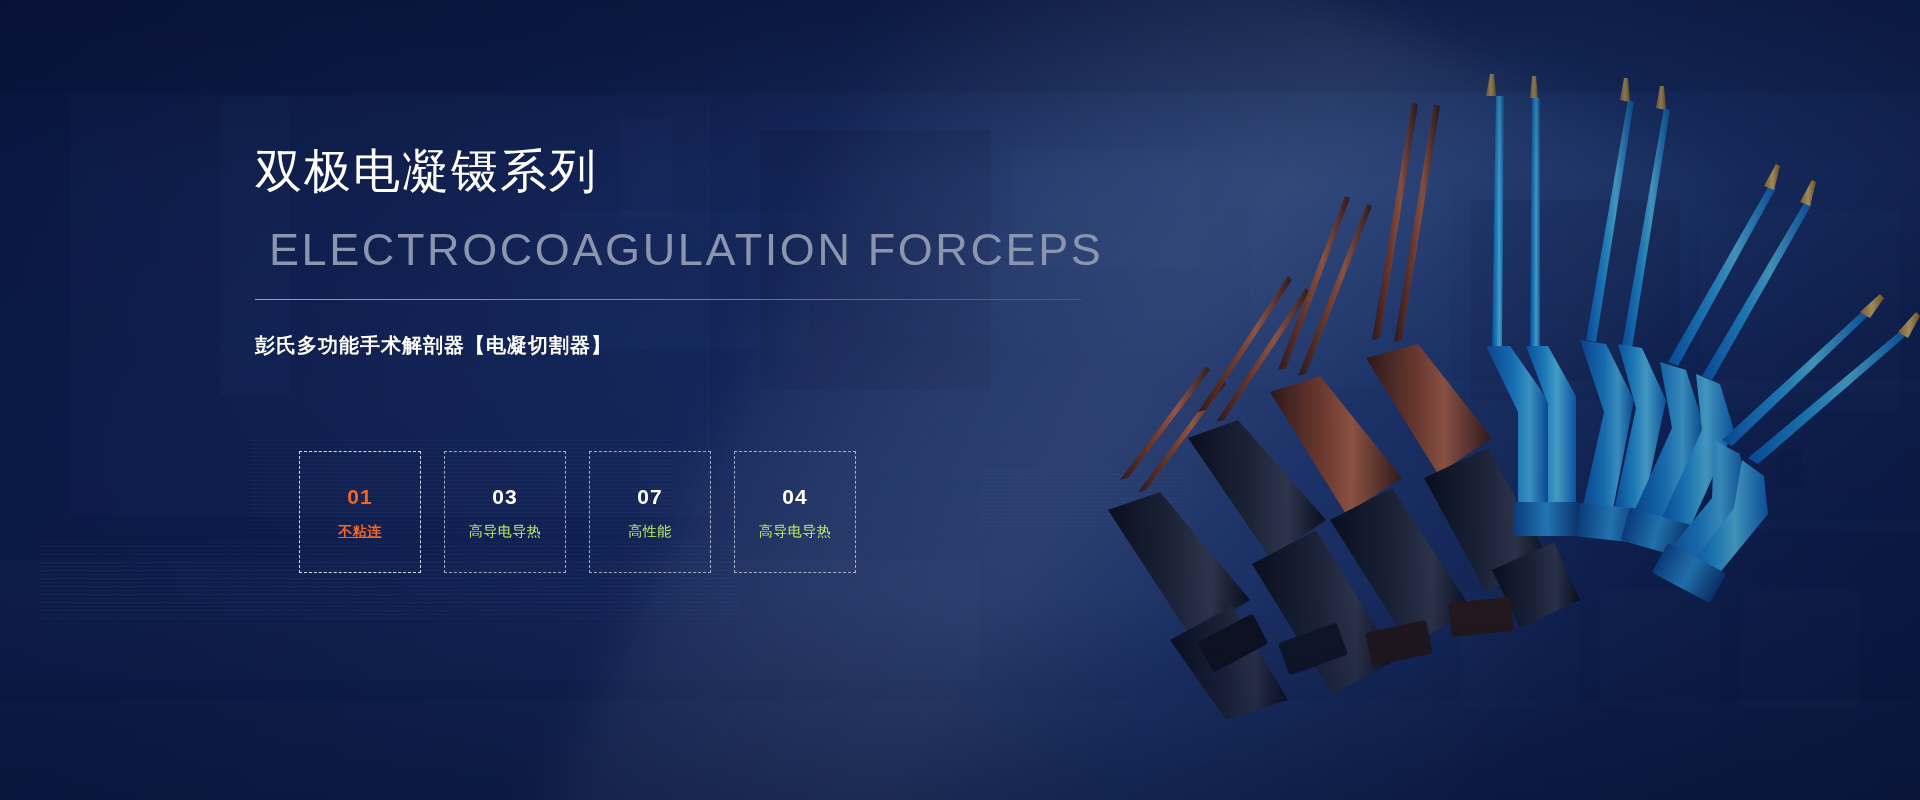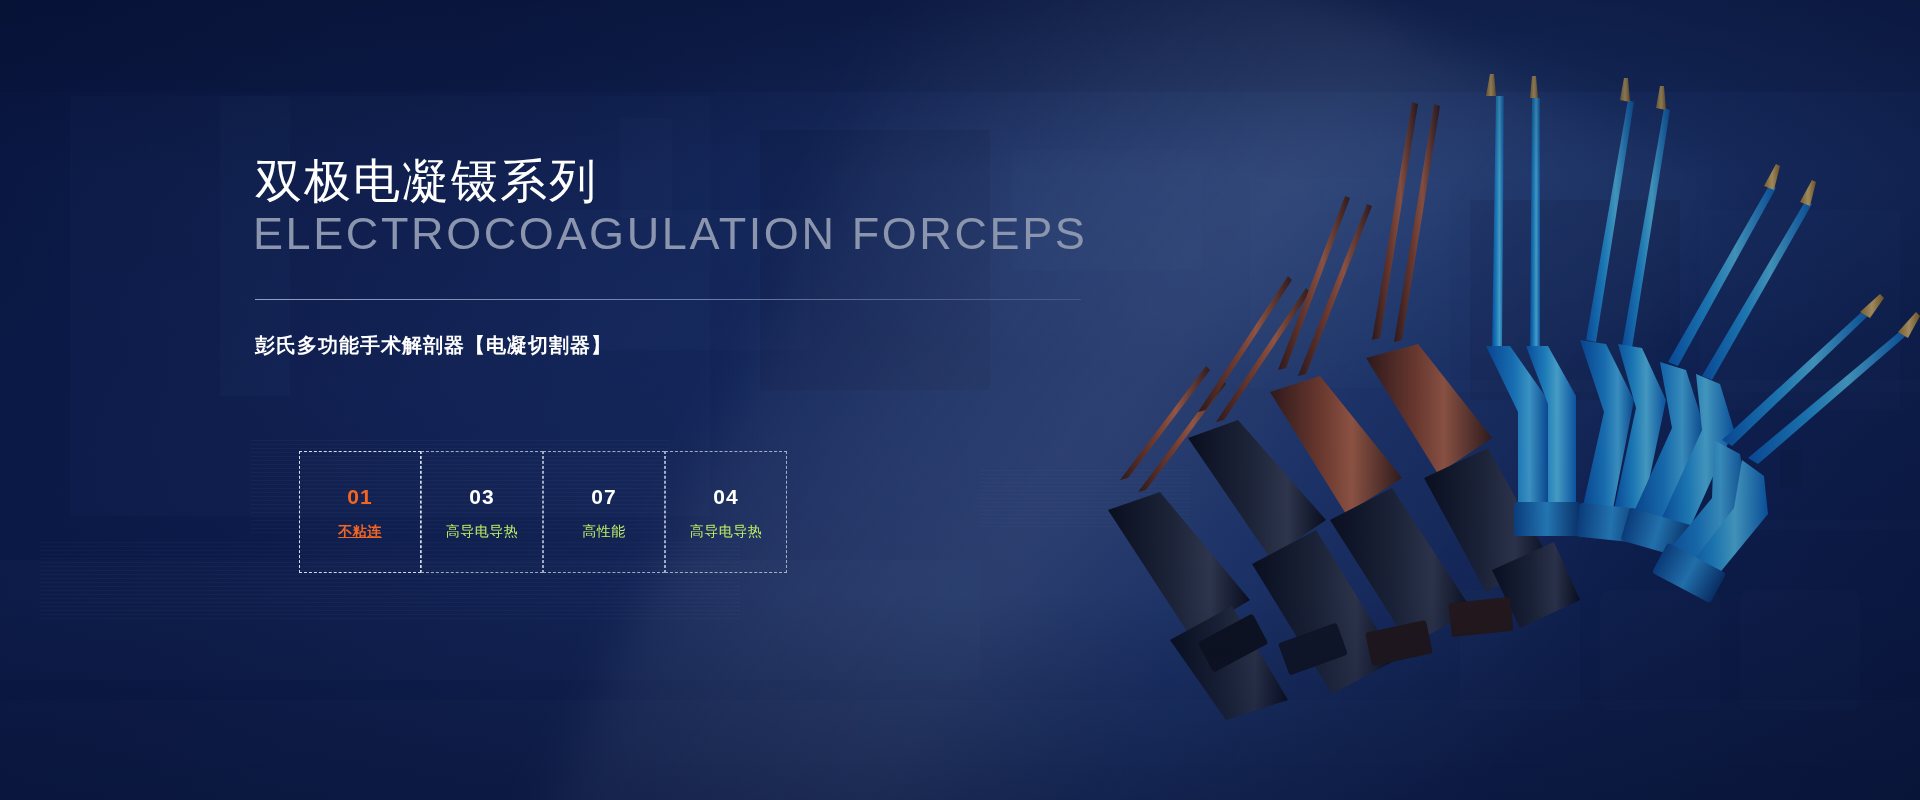--- a/index.html
+++ b/index.html
@@ -84,35 +84,35 @@
   
   .content {
     position: absolute;
     left: 255px;
     top: 0;
     width: 900px;
     height: 800px;
   }
   .title-cn {
     position: absolute;
-    top: 152px;
+    top: 142px;
     left: 0;
     margin: 0;
     font-size: 47px;
     font-weight: 400;
     letter-spacing: 2px;
     color: #ffffff;
     line-height: 1.25;
     white-space: nowrap;
   }
   .title-en {
     position: absolute;
     top: 208px;
     left: -2px;
-    margin: 0;
+    margin: 16px;
     font-size: 45px;
     font-weight: 300;
     letter-spacing: 2.6px;
     color: #8b96ae;
     line-height: 1.15;
     white-space: nowrap;
   }
   .divider {
     position: absolute;
     top: 299px;
@@ -132,20 +132,21 @@
     color: #ffffff;
     white-space: nowrap;
   }
 
   
   .features {
     position: absolute;
     top: 451px;
     left: 0;
     display: flex;
+    gap: 23px;
     padding-left: 44px;
   }
   .feature {
     box-sizing: border-box;
     width: 122px;
     height: 122px;
     display: flex;
     flex-direction: column;
     align-items: center;
     justify-content: center;

